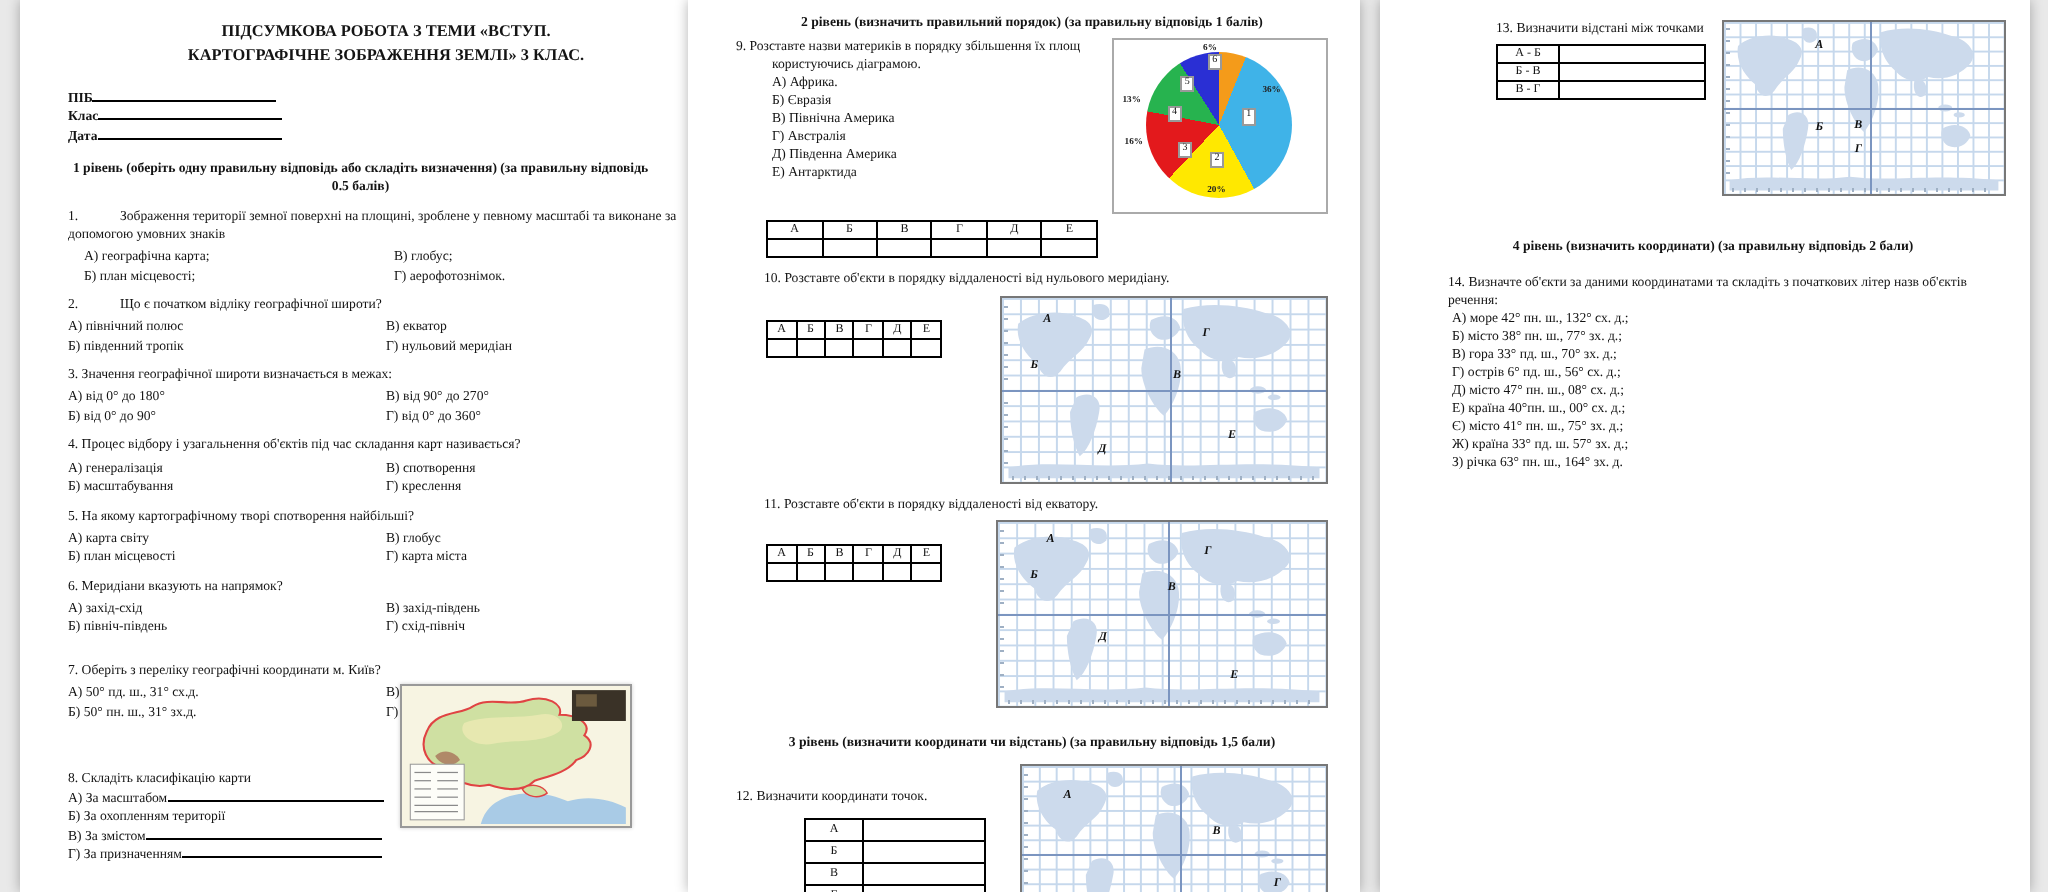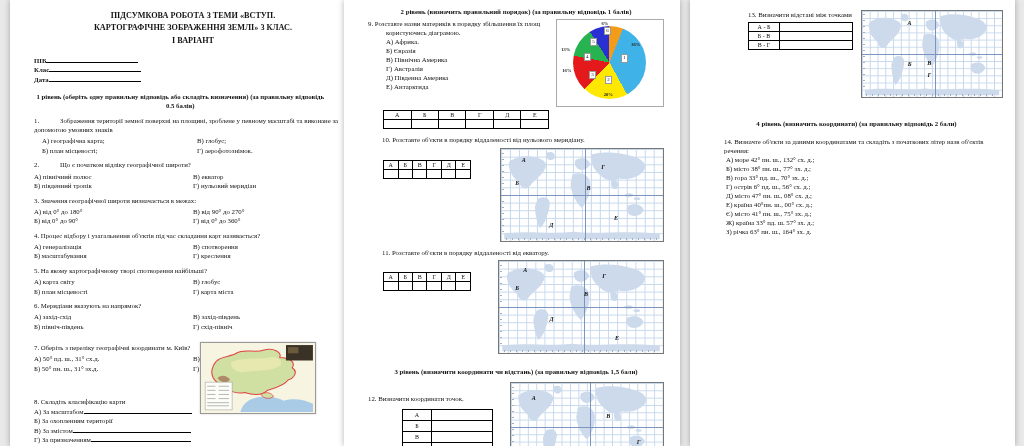--- a/index.html
+++ b/index.html
@@ -67,21 +67,20 @@
 </style>
 </head>
 <body>
 
 <div class="canvas">
 
   <div class="page page1">
     <div class="doc-title">
       <div>ПІДСУМКОВА РОБОТА З ТЕМИ «ВСТУП.</div>
       <div>КАРТОГРАФІЧНЕ ЗОБРАЖЕННЯ ЗЕМЛІ» 3 КЛАС.</div>
-      <div>І ВАРІАНТ</div>
     </div>
     <div class="fields">
       <div class="fieldline"><span>ПІБ</span><span class="uline"></span></div>
       <div class="fieldline"><span>Клас</span><span class="uline"></span></div>
       <div class="fieldline"><span>Дата</span><span class="uline"></span></div>
     </div>
     <div class="lvlhdr" style="width:92%;">1 рівень (оберіть одну правильну відповідь або складіть визначення) (за правильну відповідь 0.5 балів)</div>
 
     <div class="q">
       <div><span class="qnum">1.</span><span>Зображення території земної поверхні на площині, зроблене у певному масштабі та виконане за допомогою умовних знаків</span></div>

